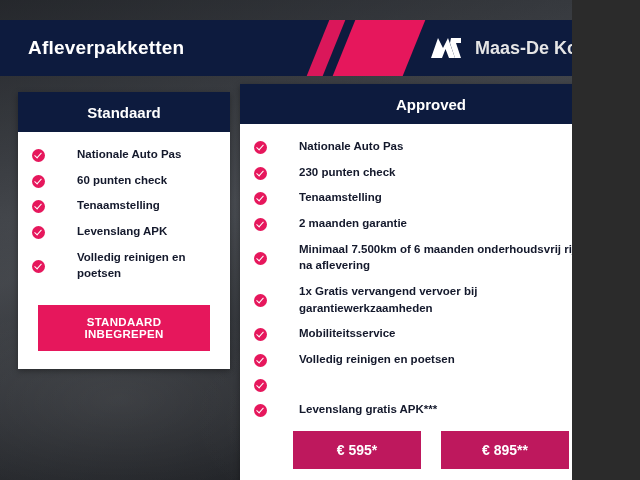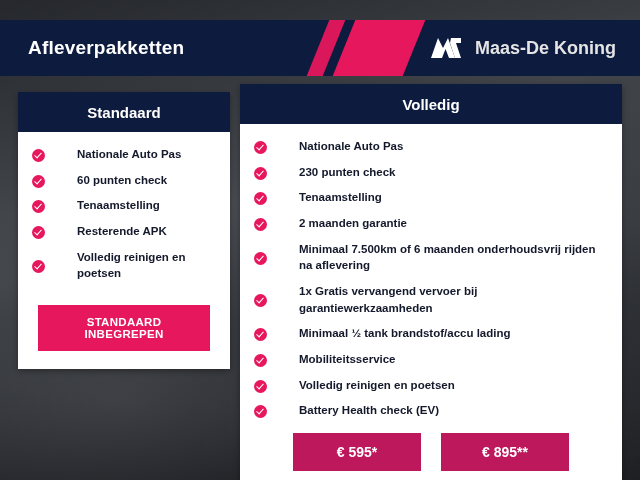--- a/index.html
+++ b/index.html
@@ -4,21 +4,21 @@
 <style>
   * { box-sizing: border-box; margin: 0; padding: 0; }
   html, body {
     width: 640px; height: 480px;
     font-family: "Liberation Sans", sans-serif;
     background: #2b2b2b;
     overflow: hidden;
   }
   #page {
     position: relative;
-    width: 640px; height: 480px;
+    width: 572px; height: 480px;
     background: linear-gradient(180deg, #3a3d42 0%, #4a4d52 45%, #303236 100%);
     overflow: hidden;
   }
   
   #page:before {
     content: "";
     position: absolute;
     left: 0; top: 0; width: 640px; height: 480px;
     background:
       radial-gradient(ellipse 300px 140px at 120px 400px, rgba(255,255,255,0.07), rgba(0,0,0,0) 70%),
@@ -201,33 +201,33 @@
       <div class="feature">
         <span class="check"></span>
         <span class="feature-text">60 punten check</span>
       </div>
       <div class="feature">
         <span class="check"></span>
         <span class="feature-text">Tenaamstelling</span>
       </div>
       <div class="feature">
         <span class="check"></span>
-        <span class="feature-text">Resterende APK</span>
+        <span class="feature-text">Levenslang APK</span>
       </div>
       <div class="feature">
         <span class="check"></span>
         <span class="feature-text">Volledig reinigen en poetsen</span>
       </div>
 
       <button class="std-btn">STANDAARD INBEGREPEN</button>
     </div>
   </div>
 
   <div class="card" id="card-approved">
-    <div class="card-head">Volledig</div>
+    <div class="card-head">Approved</div>
     <div class="card-body">
 
       <div class="feature">
         <span class="check"></span>
         <span class="feature-text">Nationale Auto Pas</span>
       </div>
       <div class="feature">
         <span class="check"></span>
         <span class="feature-text">230 punten check</span>
       </div>
@@ -242,33 +242,32 @@
       <div class="feature">
         <span class="check"></span>
         <span class="feature-text">Minimaal 7.500km of 6 maanden onderhoudsvrij rijden na aflevering</span>
       </div>
       <div class="feature">
         <span class="check"></span>
         <span class="feature-text">1x Gratis vervangend vervoer bij garantiewerkzaamheden</span>
       </div>
       <div class="feature">
         <span class="check"></span>
-        <span class="feature-text">Minimaal ½ tank brandstof/accu lading</span>
-      </div>
-      <div class="feature">
-        <span class="check"></span>
         <span class="feature-text">Mobiliteitsservice</span>
       </div>
       <div class="feature">
         <span class="check"></span>
         <span class="feature-text">Volledig reinigen en poetsen</span>
       </div>
       <div class="feature">
         <span class="check"></span>
-        <span class="feature-text">Battery Health check (EV)</span>
+      </div>
+      <div class="feature">
+        <span class="check"></span>
+        <span class="feature-text">Levenslang gratis APK***</span>
       </div>
 
       <div class="price-row">
         <button class="price-btn">€ 595*</button>
         <button class="price-btn">€ 895**</button>
       </div>
 
     </div>
   </div>
 

